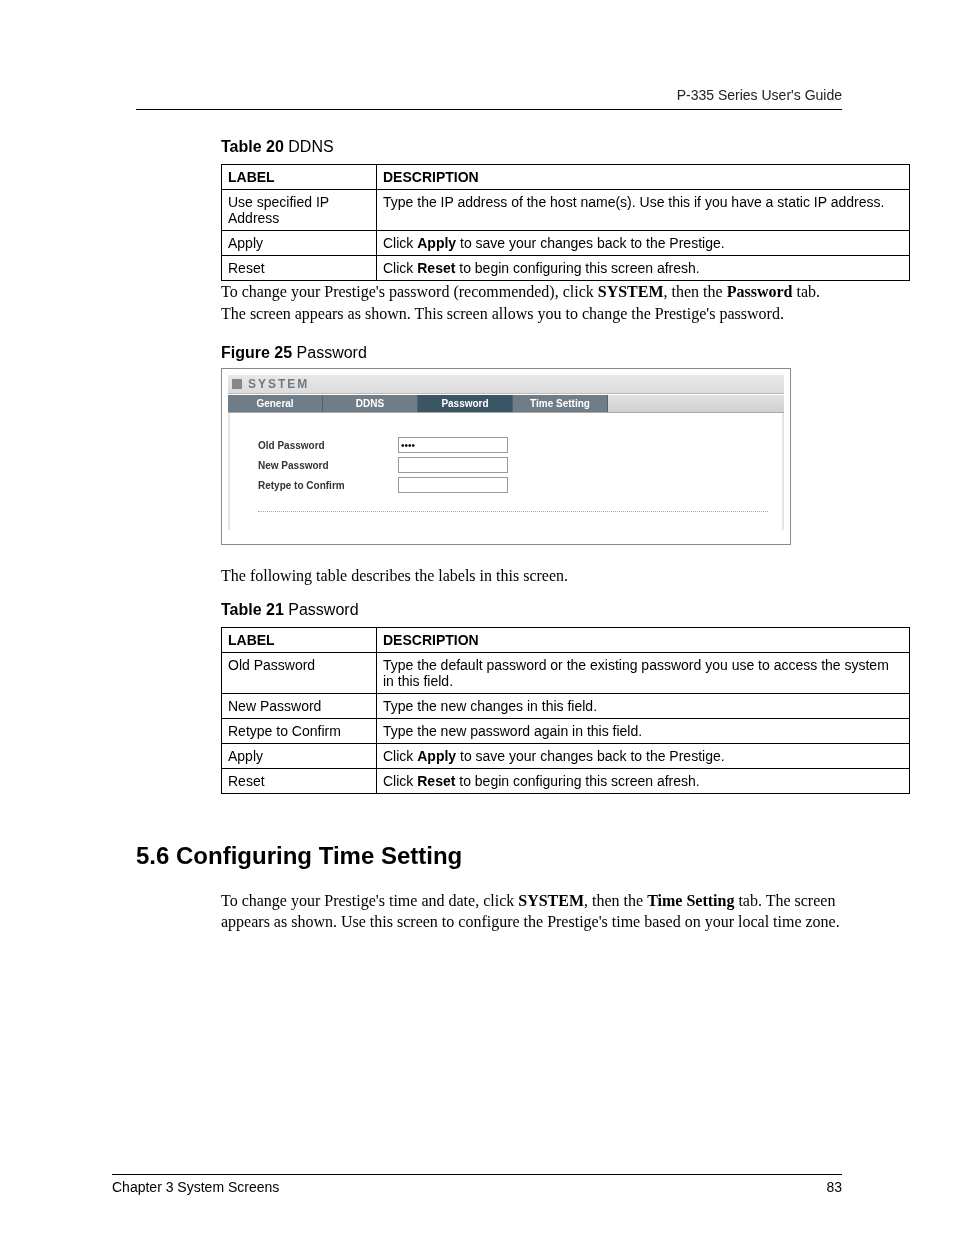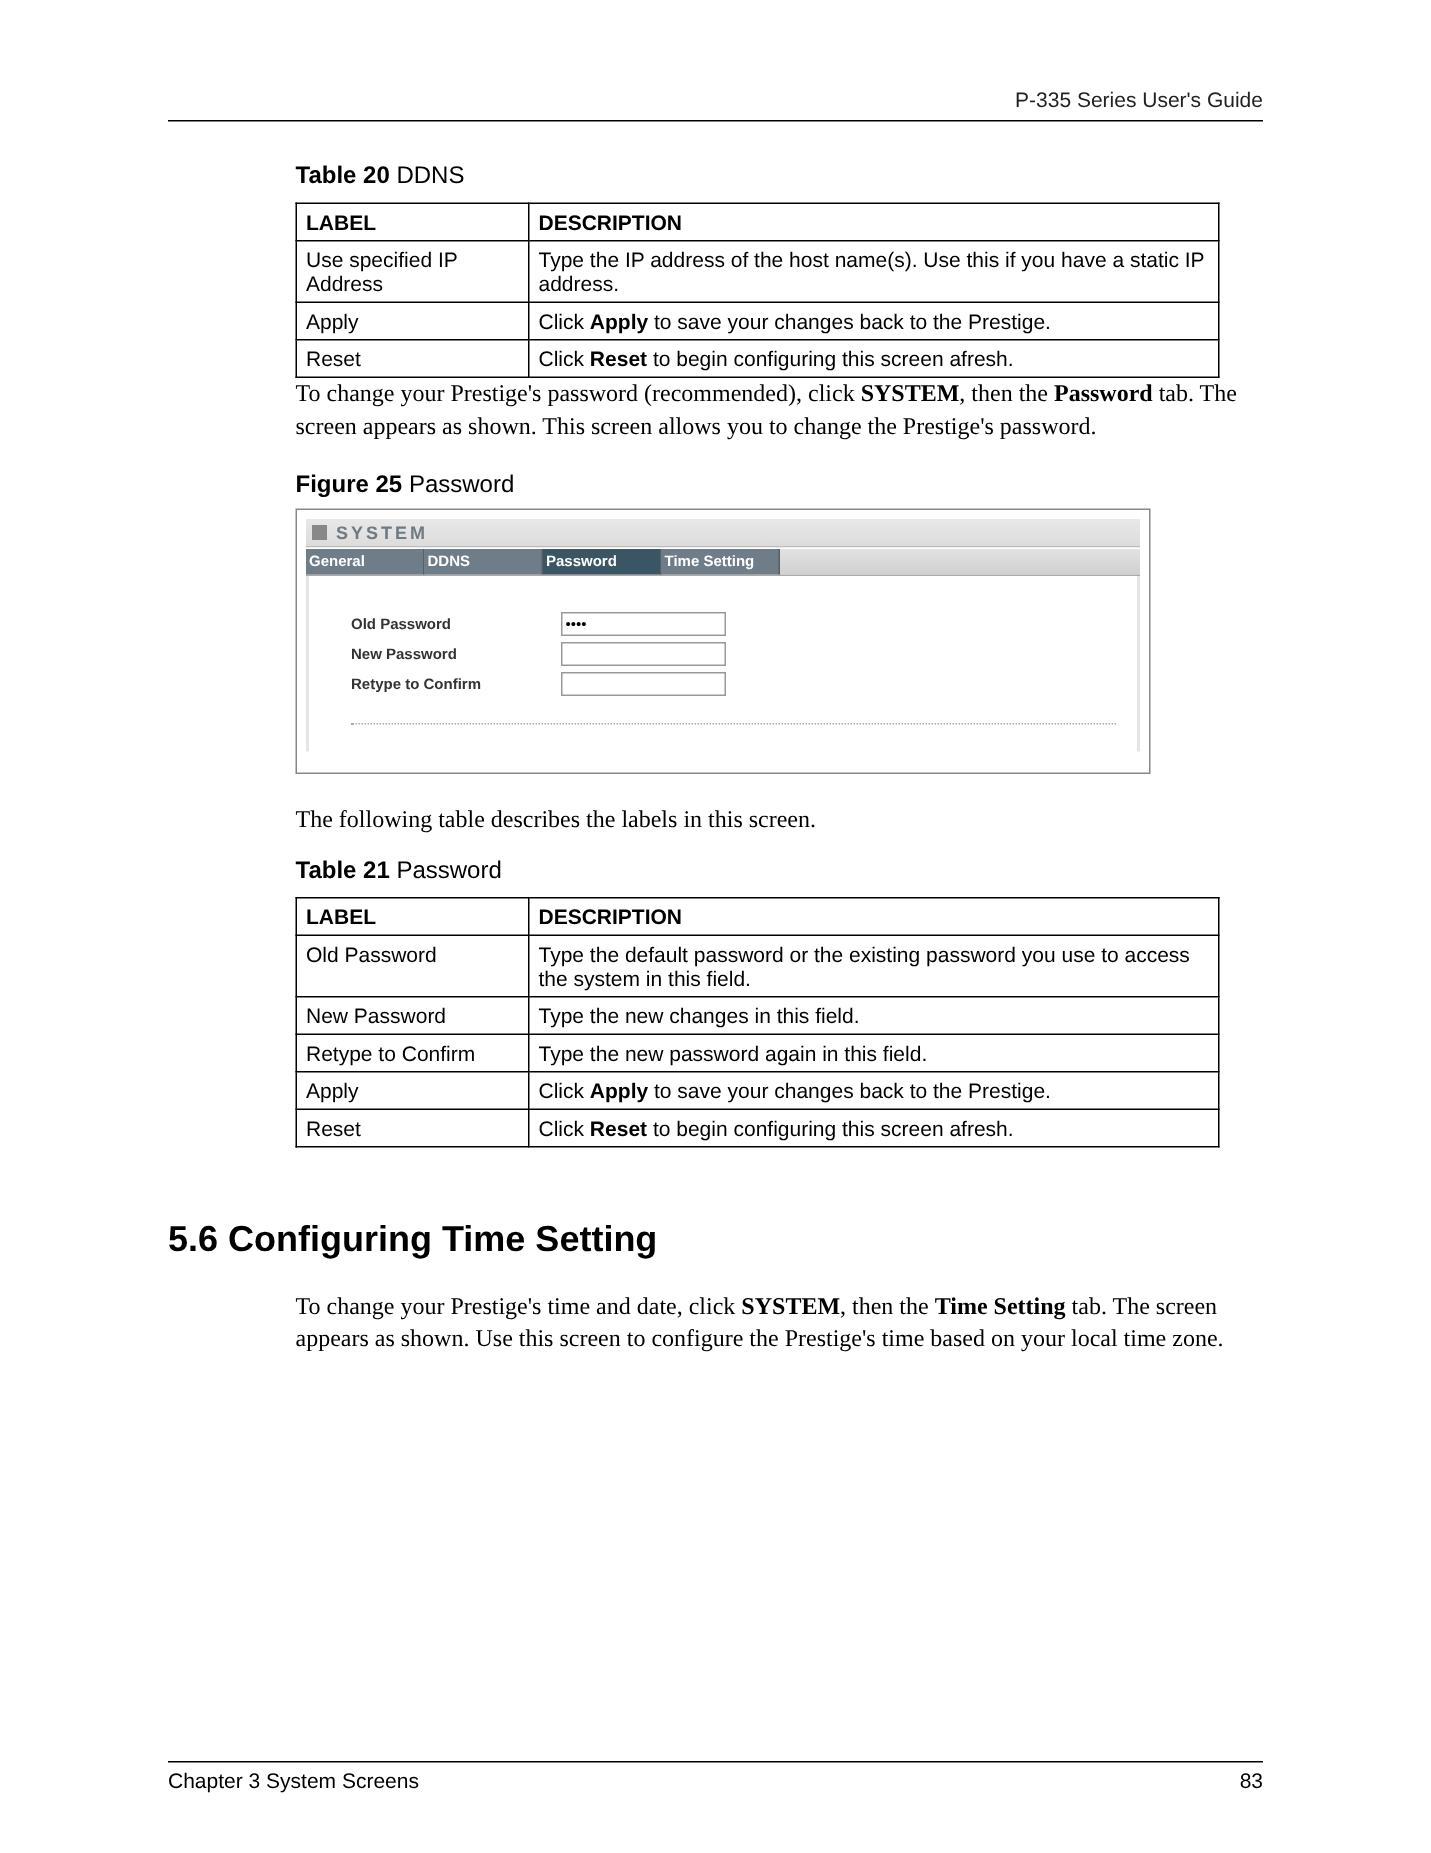--- a/index.html
+++ b/index.html
@@ -5,21 +5,22 @@
   * { box-sizing: border-box; margin: 0; padding: 0; }
   body {
     width: 954px;
     height: 1235px;
     background: #fff;
     font-family: Arial, Helvetica, sans-serif;
     color: #000;
     position: relative;
   }
   .page {
-    padding: 58px 112px 40px 112px;
+    padding: 87px 112px 40px 112px;
+    margin-left: 24px;
   }
   .header-region {
     text-align: right;
     font-size: 14px;
     color: #222;
     padding-bottom: 6px;
   }
   .hr-top {
     border: none;
     border-top: 1.2px solid #000;
@@ -27,21 +28,21 @@
   }
   .table-caption {
     font-size: 16px;
     margin-left: 85px;
     margin-bottom: 8px;
     margin-top: 8px;
   }
   .table-caption .tbold { font-weight: bold; }
   .data-table {
     margin-left: 85px;
-    width: 616px;
+    width: 689px;
     border-collapse: collapse;
     font-size: 14px;
   }
   .data-table th, .data-table td {
     border: 1px solid #000;
     padding: 4px 6px;
     text-align: left;
     vertical-align: top;
   }
   .data-table th {
@@ -98,21 +99,22 @@
     color: #6f7a82;
   }
   .tab-row {
     display: flex;
     background: linear-gradient(#e2e2e2,#d4d4d4);
     border-top: 1px solid #fff;
     border-bottom: 1px solid #aaa;
   }
   .tab {
     flex: 0 0 auto;
-    width: 79px;
+    width: 95px;
+    text-align: center;
     font-size: 10px;
     font-weight: bold;
     color: #fff;
     background: #6e7d87;
     padding: 3px 2px;
     border-right: 1px solid #556067;
   }
   .tab.active {
     background: #3a5563;
   }

